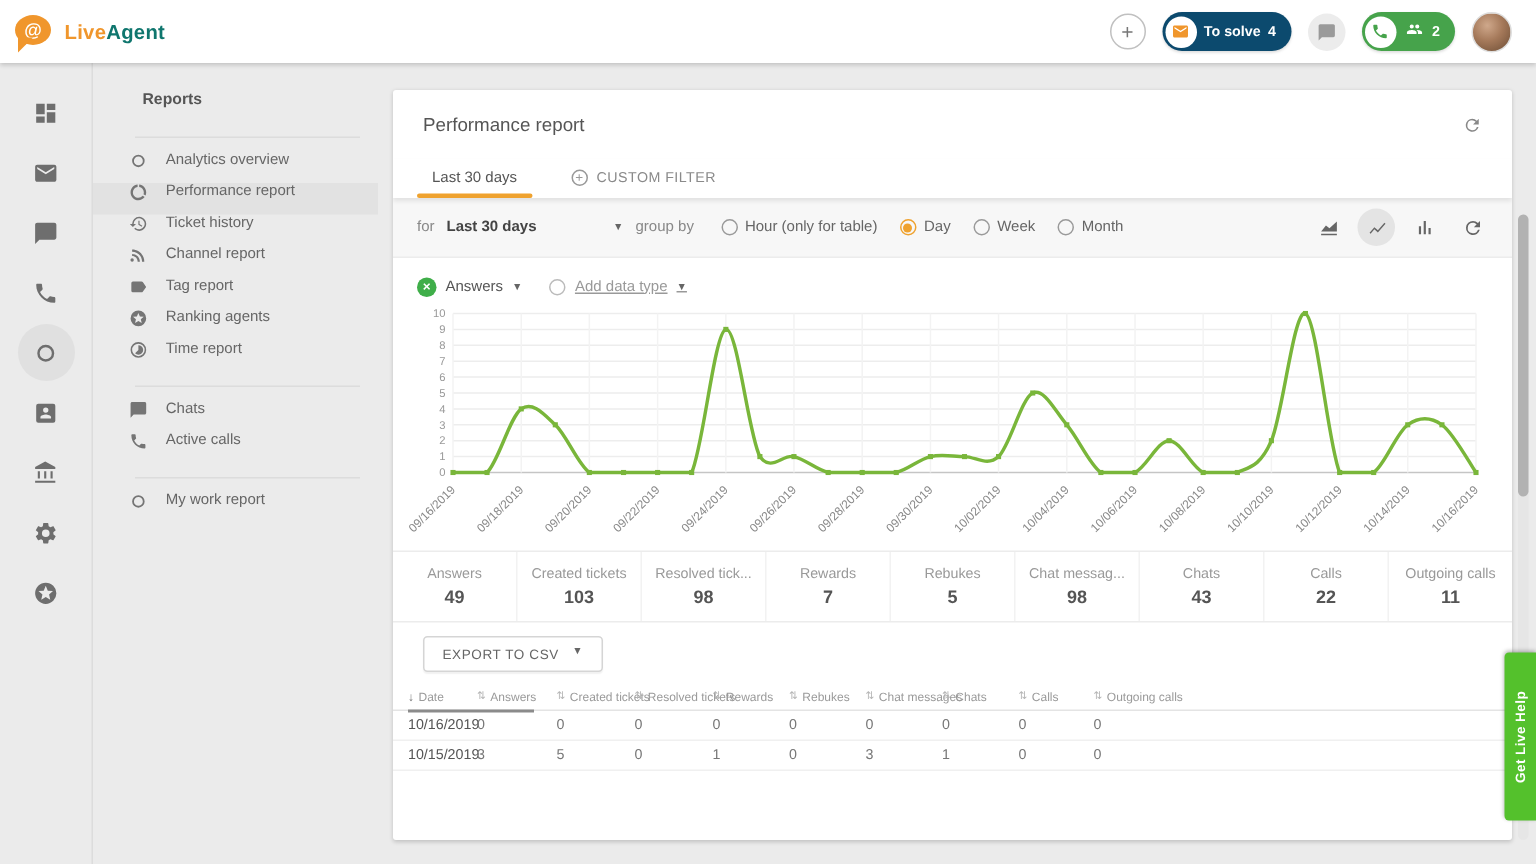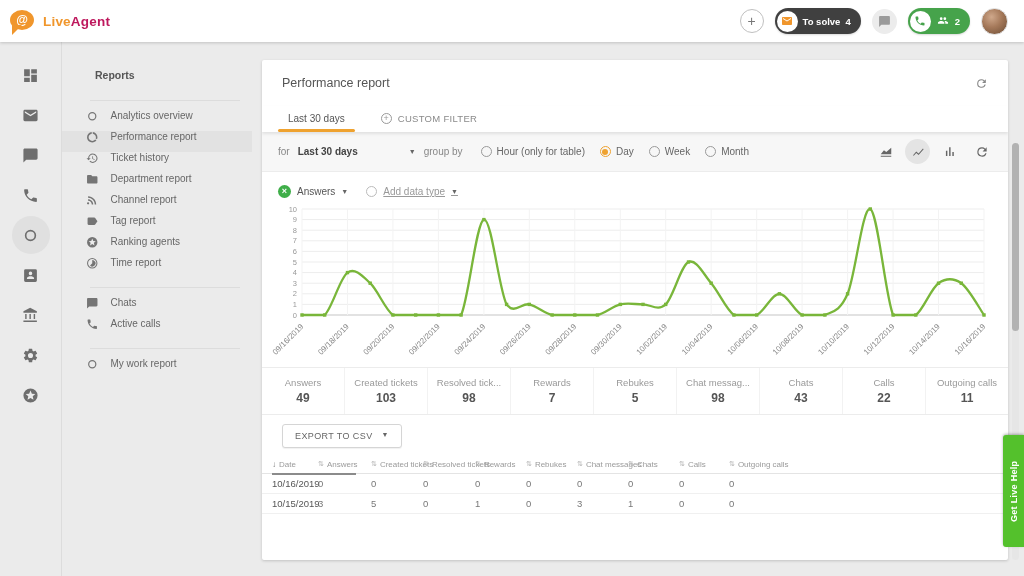--- a/index.html
+++ b/index.html
@@ -10,42 +10,42 @@
   
   .topbar { height:42px; background:#fff; display:flex; align-items:center; justify-content:space-between;
             padding:0 16px 0 10px; box-shadow:0 1px 3px rgba(0,0,0,.18); position:relative; z-index:6; }
   .brand { display:flex; align-items:center; gap:8px; }
   .logo-mark { width:25px; height:22px; position:relative; }
   .logo-bubble { width:24px; height:20px; background:#f0962c; border-radius:50% 50% 50% 50%; color:#fff;
                  font-weight:bold; font-size:12px; display:flex; align-items:center; justify-content:center; }
   .logo-mark::after { content:''; position:absolute; left:2px; bottom:-3px; width:0; height:0;
                       border:5px solid transparent; border-top-color:#f0962c; border-left-color:#f0962c; }
   .brand-text { font-size:13.5px; font-weight:bold; color:#f0962c; letter-spacing:.2px; }
-  .brand-text b { color:#be185d; }
+  .brand-text b { color:#0f766e; }
   .topbar-actions { display:flex; align-items:center; gap:11px; }
   .add-btn { width:24px; height:24px; border-radius:50%; border:1px solid #c0c0c0; background:#fff; color:#777;
              font-size:14px; line-height:1; display:flex; align-items:center; justify-content:center; }
   .pill { height:26px; border-radius:14px; border:none; display:flex; align-items:center; gap:5px; padding:2px 4px 2px 2px;
           color:#fff; font-size:9.5px; font-weight:bold; }
-  .pill.orange { background:#404040; box-shadow:0 1px 2px rgba(0,0,0,.15); }
+  .pill.orange { background:#0c4a6e; box-shadow:0 1px 2px rgba(0,0,0,.15); }
   .pill.green  { background:#46a34b; box-shadow:0 1px 2px rgba(0,0,0,.15); }
   .pill .bubble { width:21px; height:21px; border-radius:50%; background:#fff; display:flex; align-items:center; justify-content:center; }
   .pill .count { padding-right:6px; }
   .chat-btn { width:25px; height:25px; border-radius:50%; background:#ececec; border:none; display:flex; align-items:center; justify-content:center; }
   .avatar { width:27px; height:27px; border-radius:50%; border:1px solid #ddd;
             background:radial-gradient(circle at 38% 32%, #cfa88b 0%, #a5795a 45%, #6b4c34 100%); }
 
   
   .content { display:flex; height:534px; }
   .rail { width:62px; border-right:1px solid #dcdcdc; display:flex; flex-direction:column; align-items:center; padding-top:14px; }
   .rail-item { width:38px; height:38px; margin-bottom:2px; border-radius:50%; display:flex; align-items:center; justify-content:center; cursor:pointer; }
   .rail-item .ic { width:17px; height:17px; fill:#6e6e6e; }
   .rail-item.active { background:#e0e0e0; }
 
-  .sidebar { width:198px; padding-top:25px; font-size:10px; color:#666; }
+  .sidebar { width:198px; padding-top:16px; font-size:10px; color:#666; }
   .sb-title { font-size:10.5px; font-weight:bold; color:#555; padding:2px 0 10px 33px; }
   .sb-divider { border-top:1px solid #dcdcdc; margin:9px 20px 9px 28px; }
   .sb-item { display:flex; gap:12px; height:21px; padding-left:24px; margin-right:8px; cursor:pointer; white-space:nowrap; }
   .sb-item .ic { width:12.5px; height:12.5px; fill:#757575; flex:none; }
   .sb-item.active { background:#e2e2e2; }
 
   .main { flex:1; position:relative; padding:18px 16px 16px 2px; }
   .card { background:#fff; height:100%; border-radius:2px; box-shadow:0 1px 3px rgba(0,0,0,.18);
           display:flex; flex-direction:column; overflow:hidden; position:relative; }
 
@@ -224,26 +224,20 @@
           <svg class="ic" viewBox="0 0 24 24">
             <path fill-rule="evenodd" d="M13 2.05v3.03c3.39.49 6 3.39 6 6.92 0 .9-.18 1.75-.48 2.54l2.6 1.53c.56-1.24.88-2.62.88-4.07 0-5.18-3.95-9.45-9-9.95zM12 19c-3.87 0-7-3.13-7-7 0-3.53 2.61-6.43 6-6.92V2.05c-5.06.5-9 4.76-9 9.95 0 5.52 4.47 10 9.99 10 3.31 0 6.24-1.61 8.06-4.09l-2.6-1.53A6.99 6.99 0 0 1 12 19z"></path>
           </svg>
           <span>Performance report</span>
         </div>
         <div class="sb-item">
           <svg class="ic" viewBox="0 0 24 24">
             <path fill-rule="evenodd" d="M13 3a9 9 0 0 0-9 9H1l3.96 4.03L9 12H6a7 7 0 1 1 2.06 4.94l-1.42 1.42A9 9 0 1 0 13 3zm-1 5v5l4.28 2.54.72-1.21-3.5-2.08V8z"></path>
           </svg>
           <span>Ticket history</span>
-        </div>
-        <div class="sb-item">
-          <svg class="ic" viewBox="0 0 24 24">
-            <path fill-rule="evenodd" d="M10 4H4c-1.1 0-2 .9-2 2v12c0 1.1.9 2 2 2h16c1.1 0 2-.9 2-2V8c0-1.1-.9-2-2-2h-8z"></path>
-          </svg>
-          <span>Department report</span>
         </div>
         <div class="sb-item">
           <svg class="ic" viewBox="0 0 24 24">
             <path fill-rule="evenodd" d="M6.18 17.82a2.18 2.18 0 1 1-4.36 0 2.18 2.18 0 0 1 4.36 0zM4 4.44v2.83c7.03 0 12.73 5.7 12.73 12.73H19.6C19.6 11.42 12.62 4.44 4 4.44zm0 5.66v2.83c3.9 0 7.07 3.17 7.07 7.07h2.83c0-5.47-4.43-9.9-9.9-9.9z"></path>
           </svg>
           <span>Channel report</span>
         </div>
         <div class="sb-item">
           <svg class="ic" viewBox="0 0 24 24">
             <path fill-rule="evenodd" d="M17.63 5.84A2 2 0 0 0 16 5H5a2 2 0 0 0-2 2v10a2 2 0 0 0 2 2h11a2 2 0 0 0 1.63-.84L22 12z"></path>

